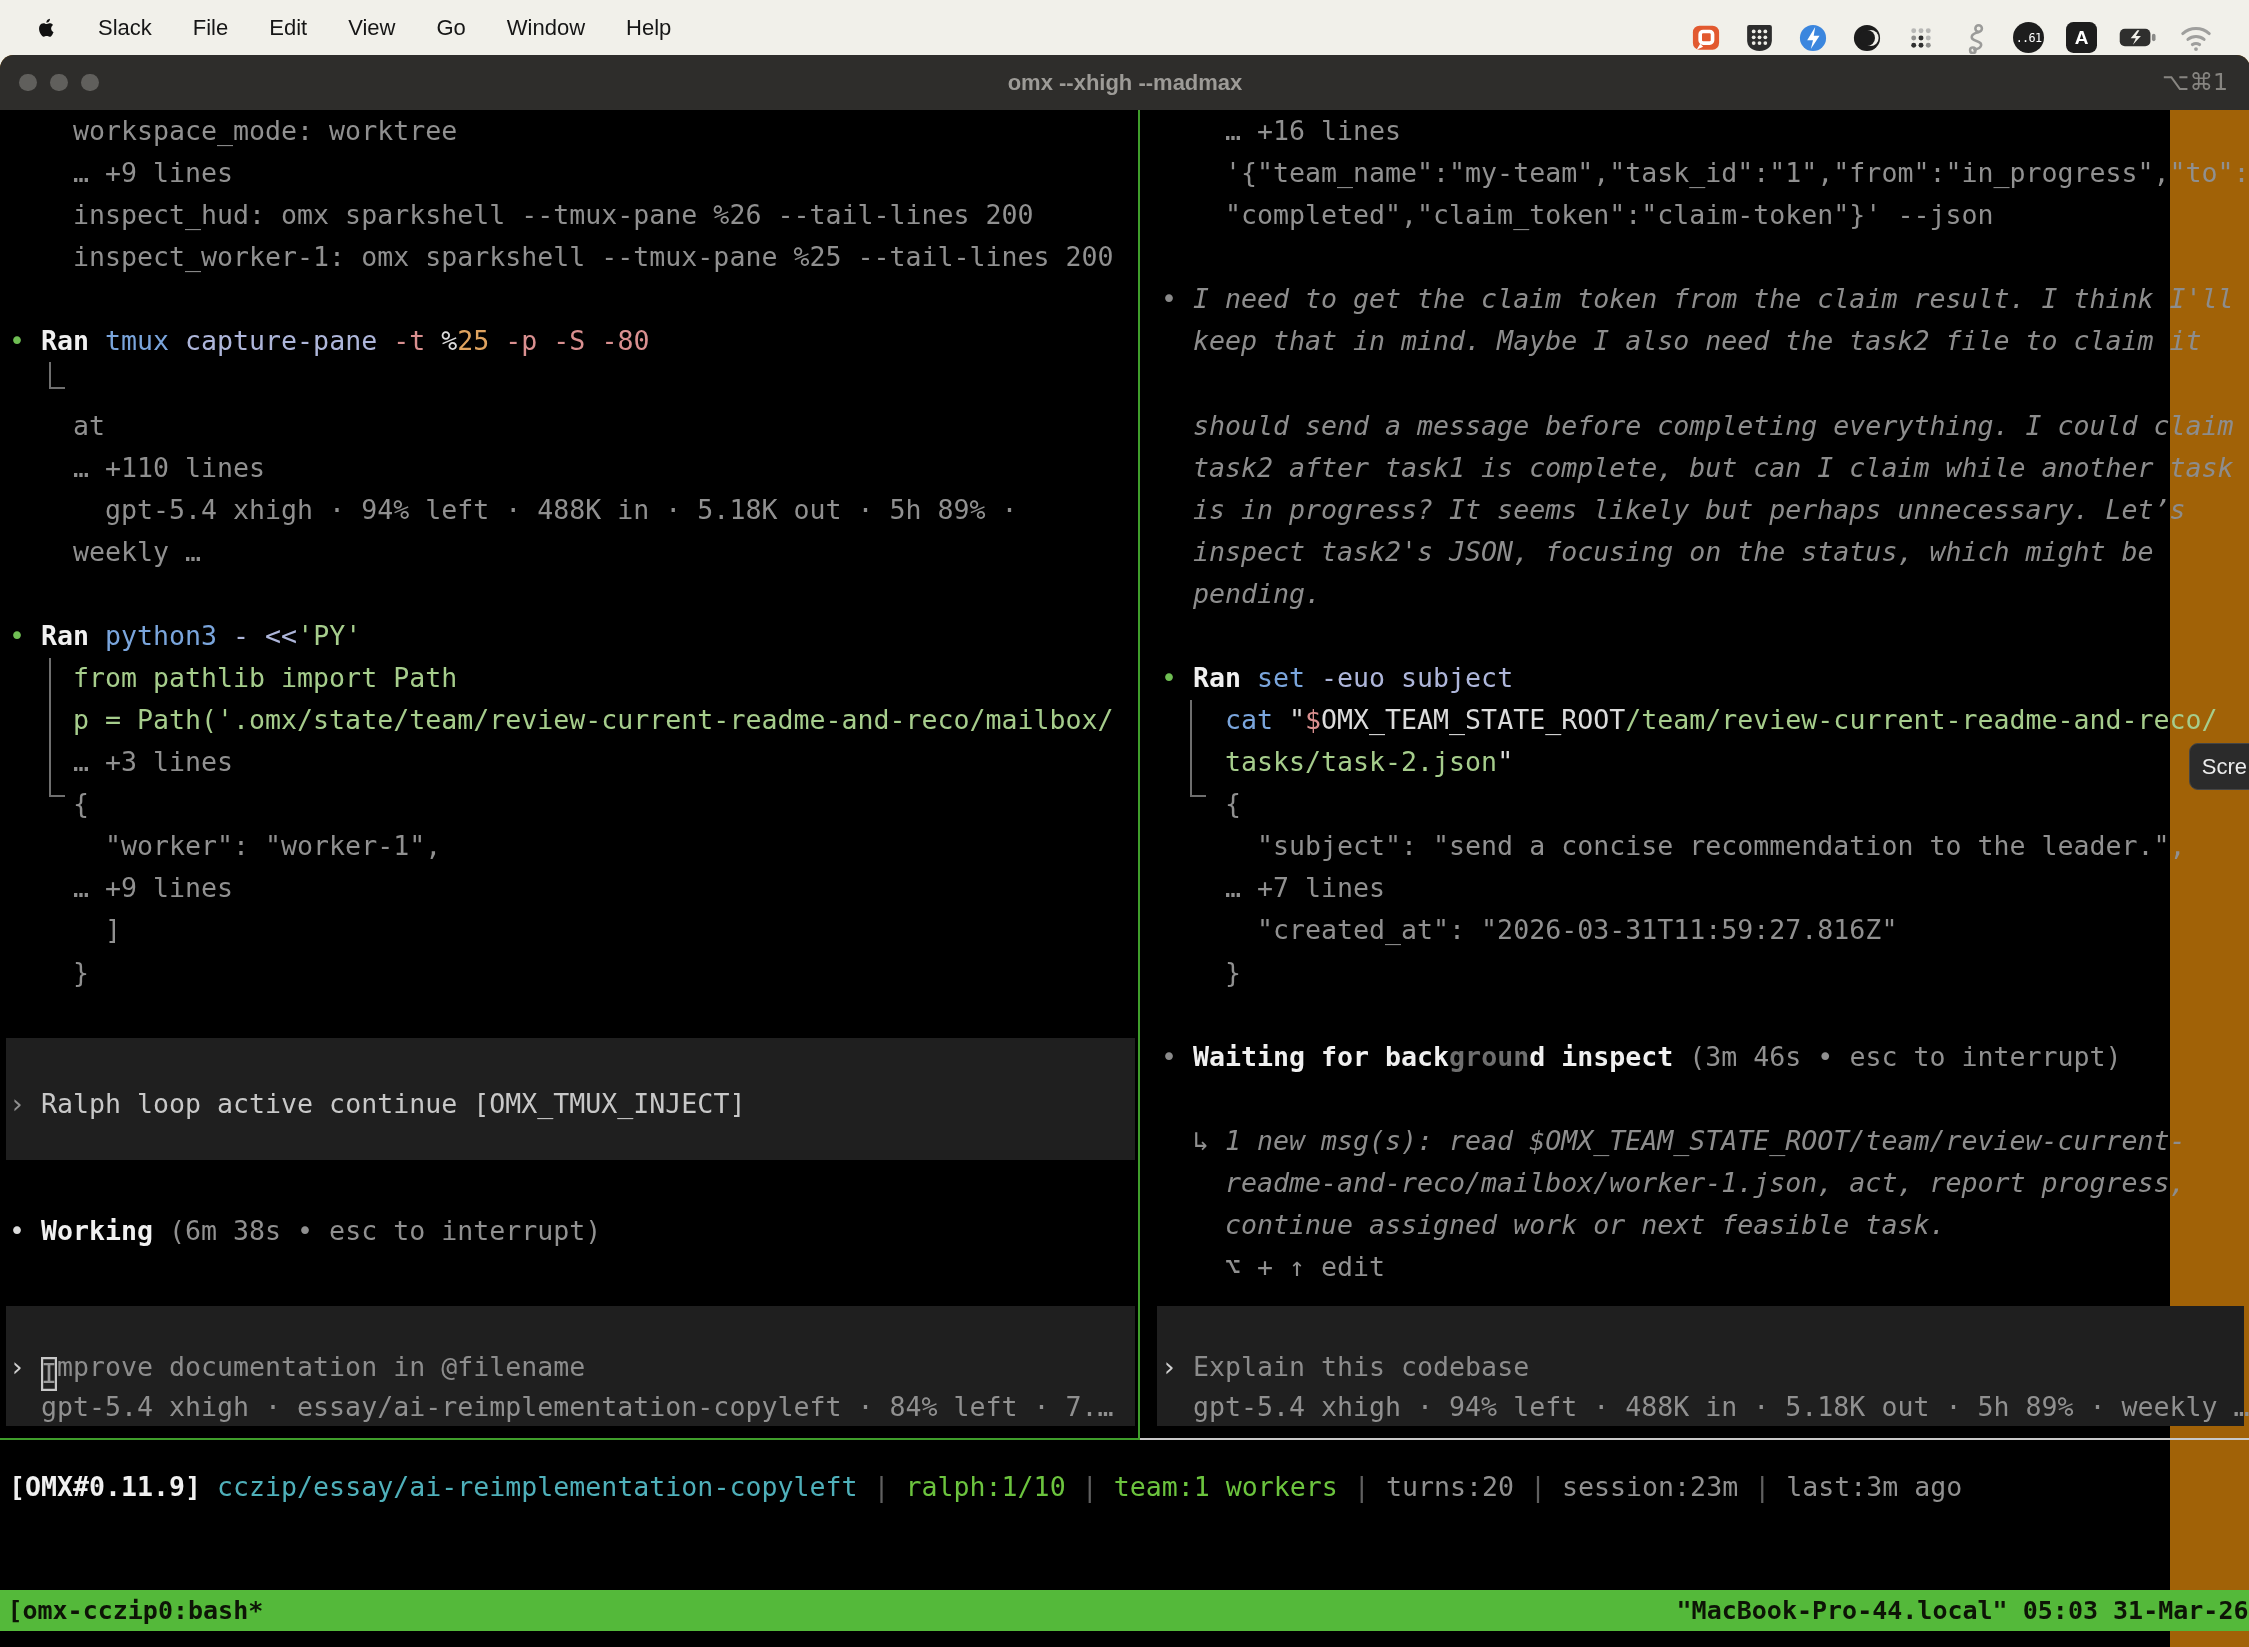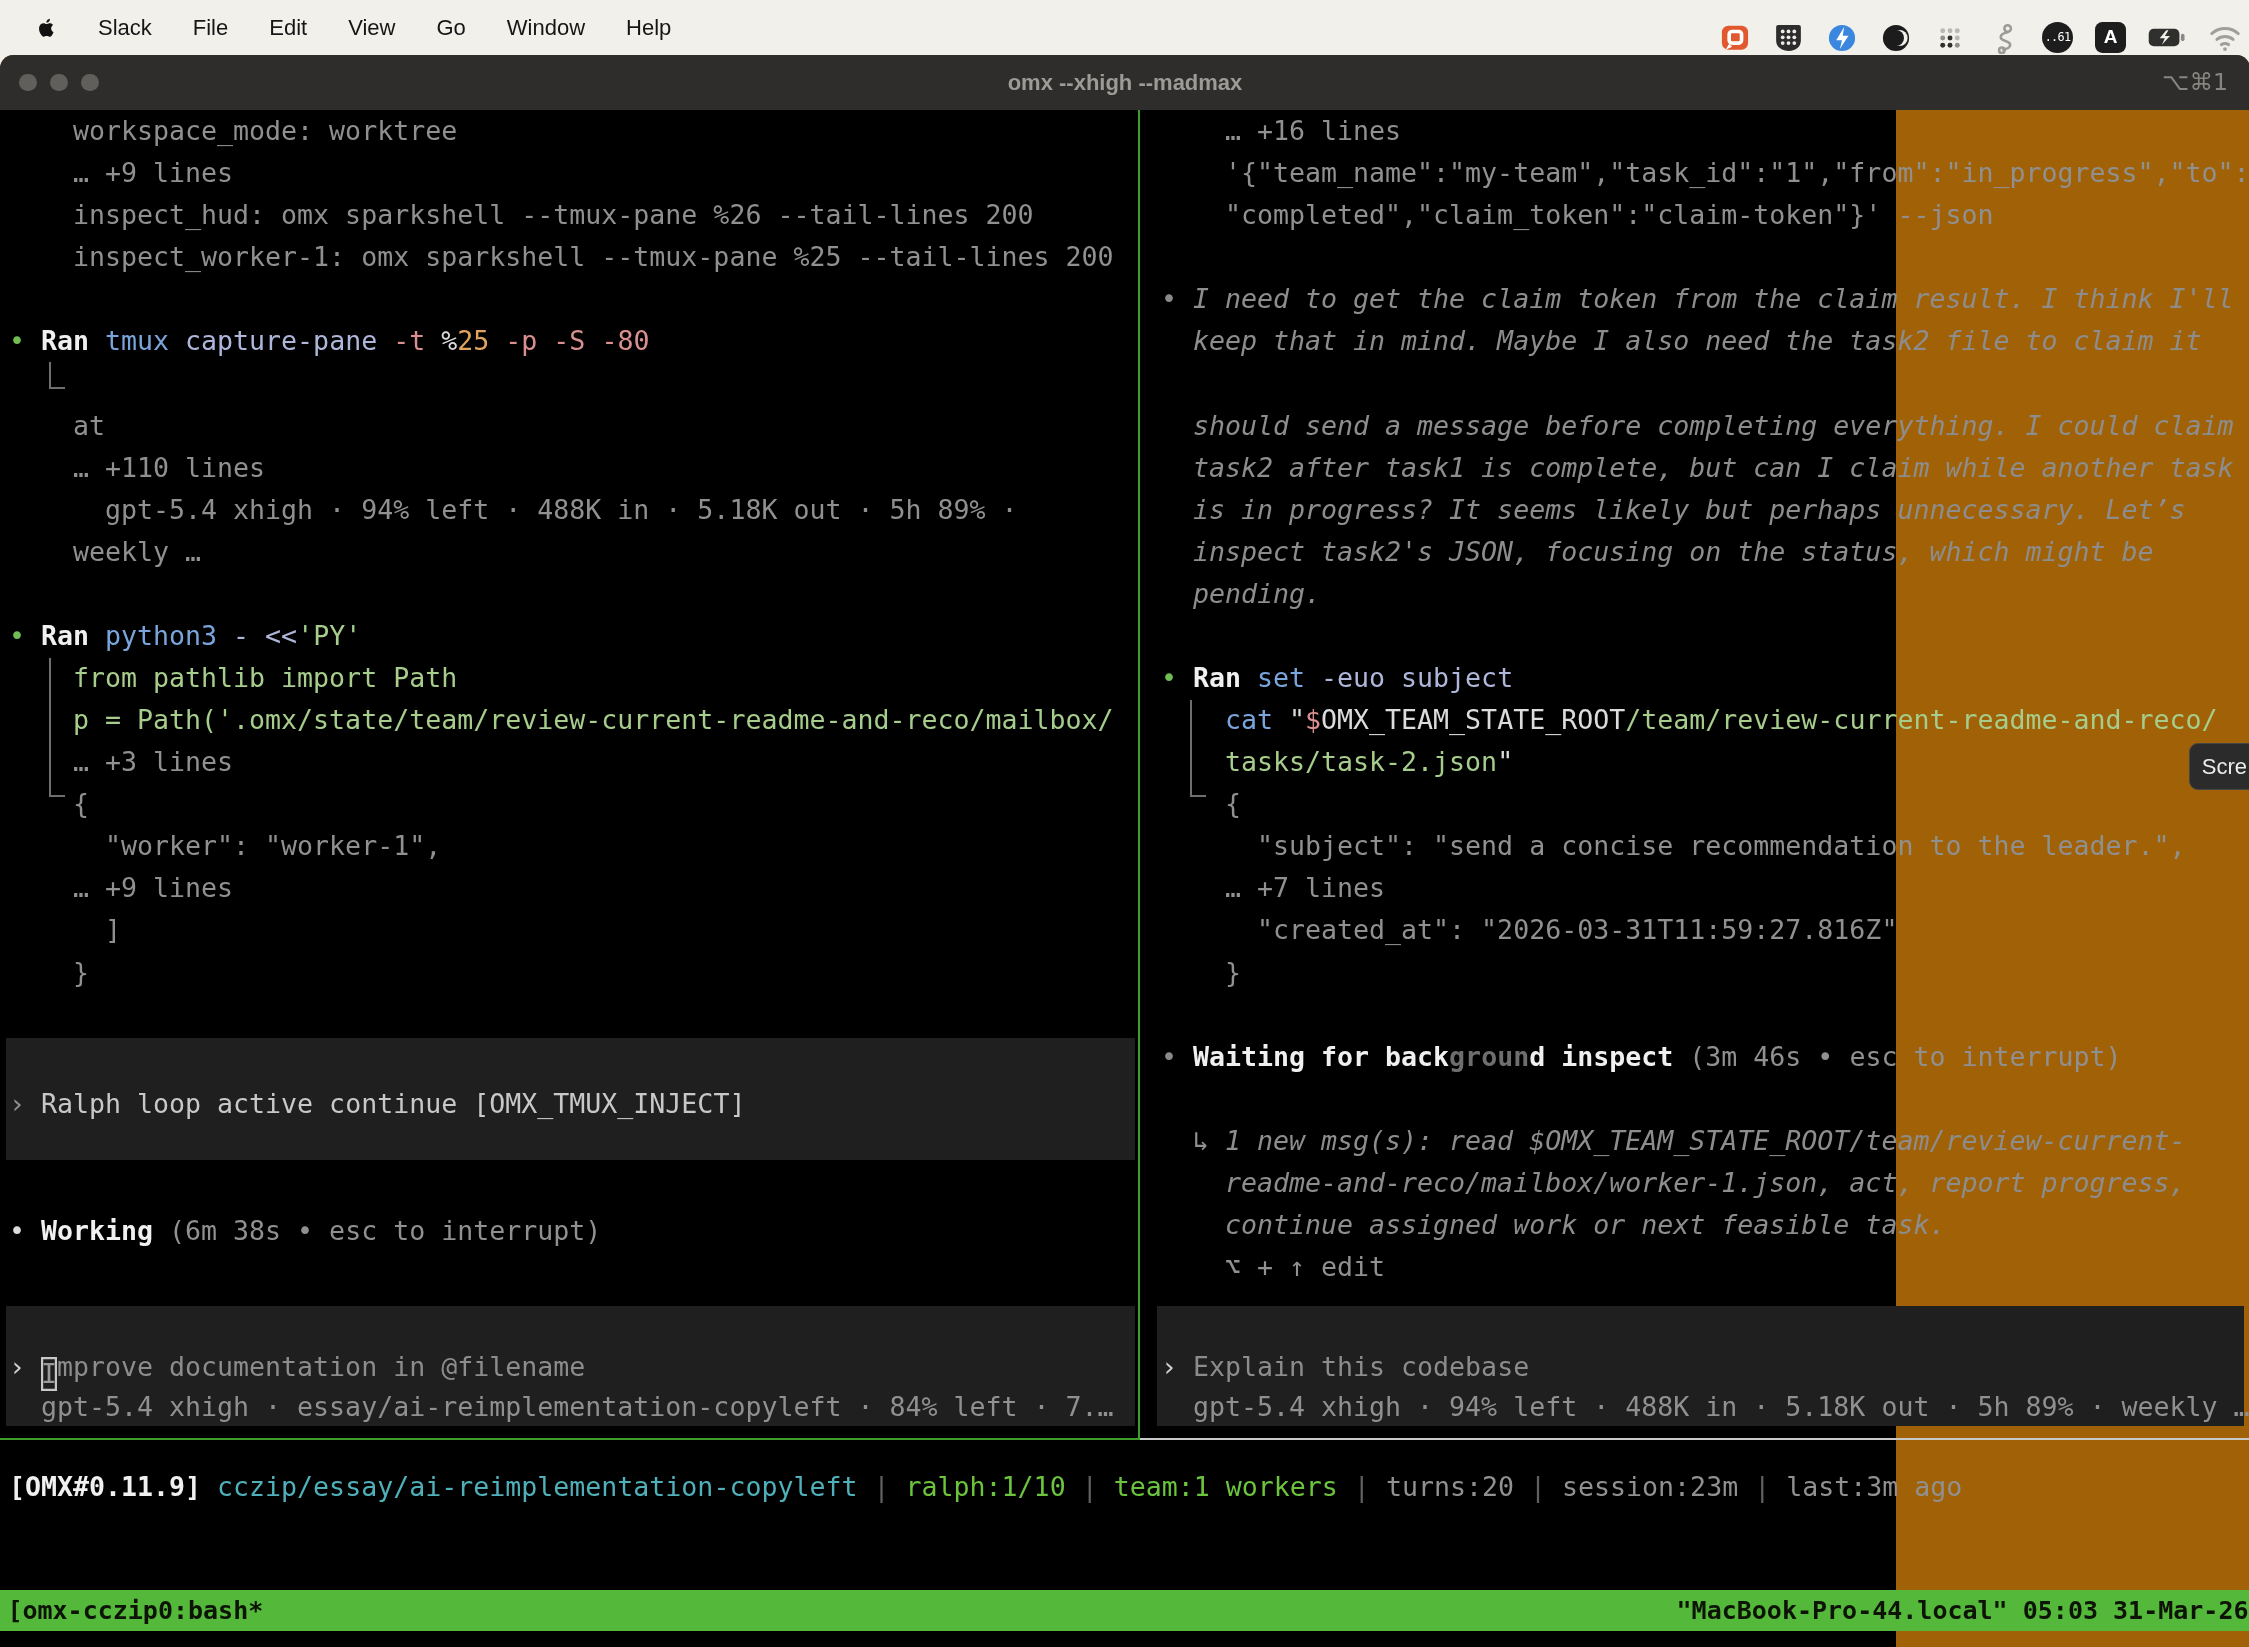--- a/index.html
+++ b/index.html
@@ -4,39 +4,39 @@
 <style>
   html,body{margin:0;padding:0;background:#f1f0ea;width:2250px;height:1648px;overflow:hidden;}
   #screen{position:relative;width:2250px;height:1648px;font-family:"Liberation Sans",sans-serif;}
 
   
   #menubar{position:absolute;top:0;left:0;width:2250px;height:55px;background:#f1f0ea;
     display:flex;align-items:center;justify-content:space-between;}
   #menu-left{display:flex;align-items:center;gap:41px;padding-left:38px;}
   .menu-item{font-size:22px;color:#161616;font-weight:400;}
   .menu-item.app{font-weight:400;}
-  #menu-right{display:flex;gap:22px;padding-right:8px;margin-top:20px;}
+  #menu-right{display:flex;align-items:center;gap:22px;padding-right:37px;margin-top:20px;}
   #menu-right .mi{display:flex;align-items:center;justify-content:center;}
   .pct-badge{width:31px;height:31px;border-radius:50%;background:#1d1d1d;display:flex;align-items:center;justify-content:center;}
   .pct-badge span{color:#fff;font-size:11.8px;font-family:"DejaVu Sans Mono",monospace;letter-spacing:-0.7px;}
   .a-badge{width:31px;height:31px;border-radius:7.4px;background:#1d1d1d;display:flex;align-items:center;justify-content:center;}
   .a-badge span{color:#fff;font-size:19px;font-weight:700;}
 
   
   #window{position:absolute;top:55px;left:0;width:2250px;height:1593px;background:#a16207;
     border-radius:13.3px 13.3px 0 0;overflow:hidden;}
   #titlebar{position:absolute;top:0;left:0;width:100%;height:55px;background:#2e2d2b;}
   .tl-dot{position:absolute;top:18.5px;width:17.7px;height:17.7px;border-radius:50%;background:#605f5c;}
   #title-text{position:absolute;top:0;left:0;width:100%;height:55px;line-height:55px;text-align:center;
     color:#9d9b97;font-size:22px;font-weight:700;}
   #title-shortcut{position:absolute;top:0;right:22px;height:55px;line-height:55px;color:#878581;
     font-size:23.6px;font-family:"DejaVu Sans",sans-serif;}
 
   
-  #term{position:absolute;top:55px;left:0;width:1896px;height:1538px;background:#000;}
+  #term{position:absolute;top:55px;left:0;width:2170px;height:1538px;background:#000;}
   .pane{position:absolute;top:0;height:1330px;}
   #pane-left{left:0;width:1138px;}
   #pane-right{left:1152px;width:1098px;}
   .trow{position:absolute;left:8.9px;height:42px;line-height:42px;white-space:pre;
     font-family:"DejaVu Sans Mono",monospace;font-size:26.6px;}
   
   .c-o{color:#909090;} .c-t{color:#c8c8c8;} .c-w{color:#f0f0f0;font-weight:700;}
   .c-wd{color:#6e6e6e;font-weight:700;} .c-wt{color:#dcdcdc;}
   .c-bug{color:#6fbe53;} .c-bu{color:#8a8a8a;}
   .c-blue{color:#7aa5dc;} .c-lav{color:#aeb6da;} .c-sal{color:#da9090;}

